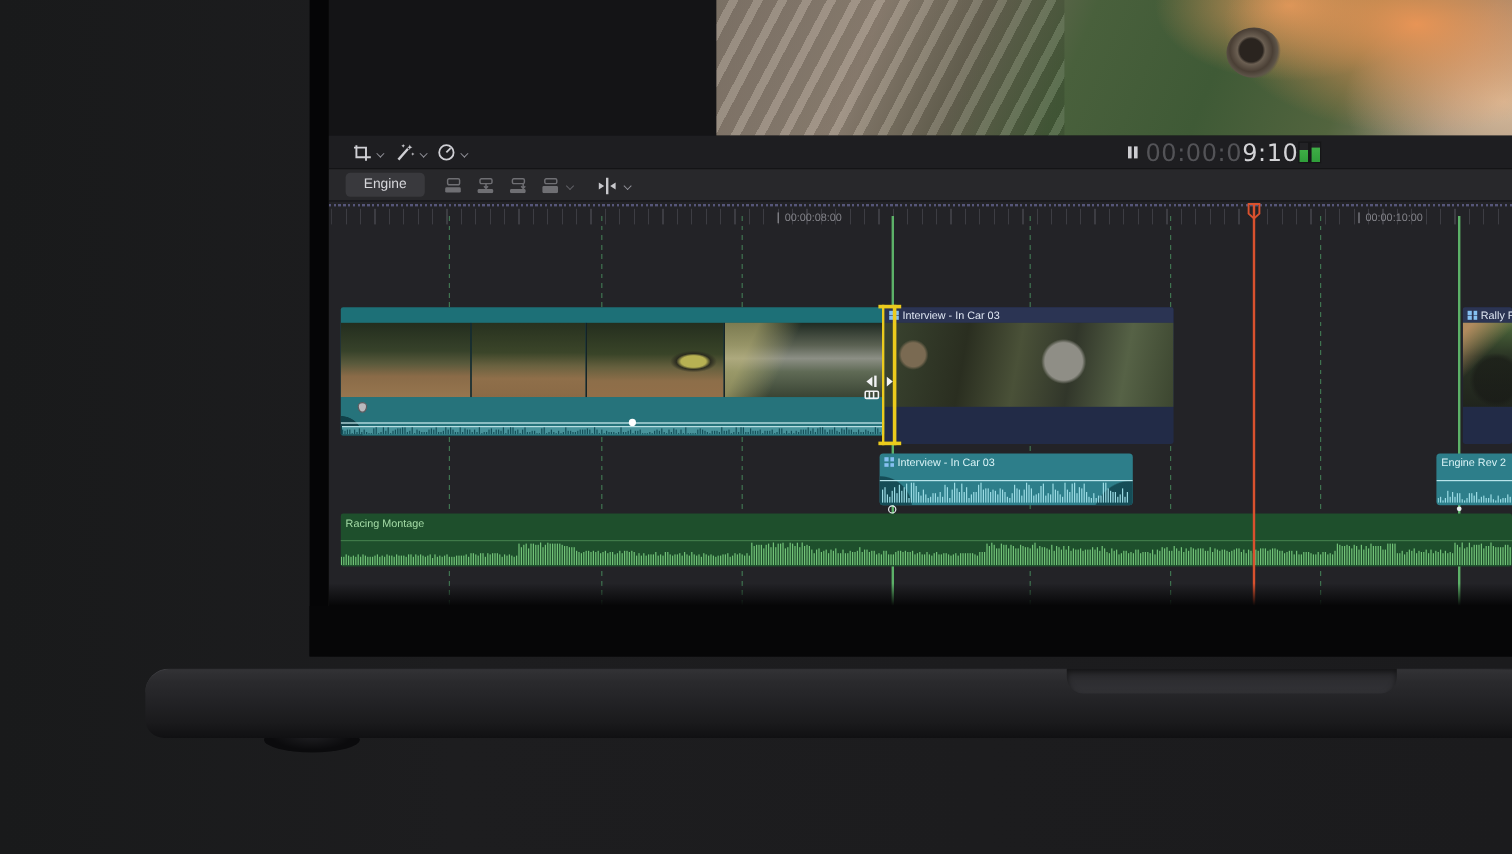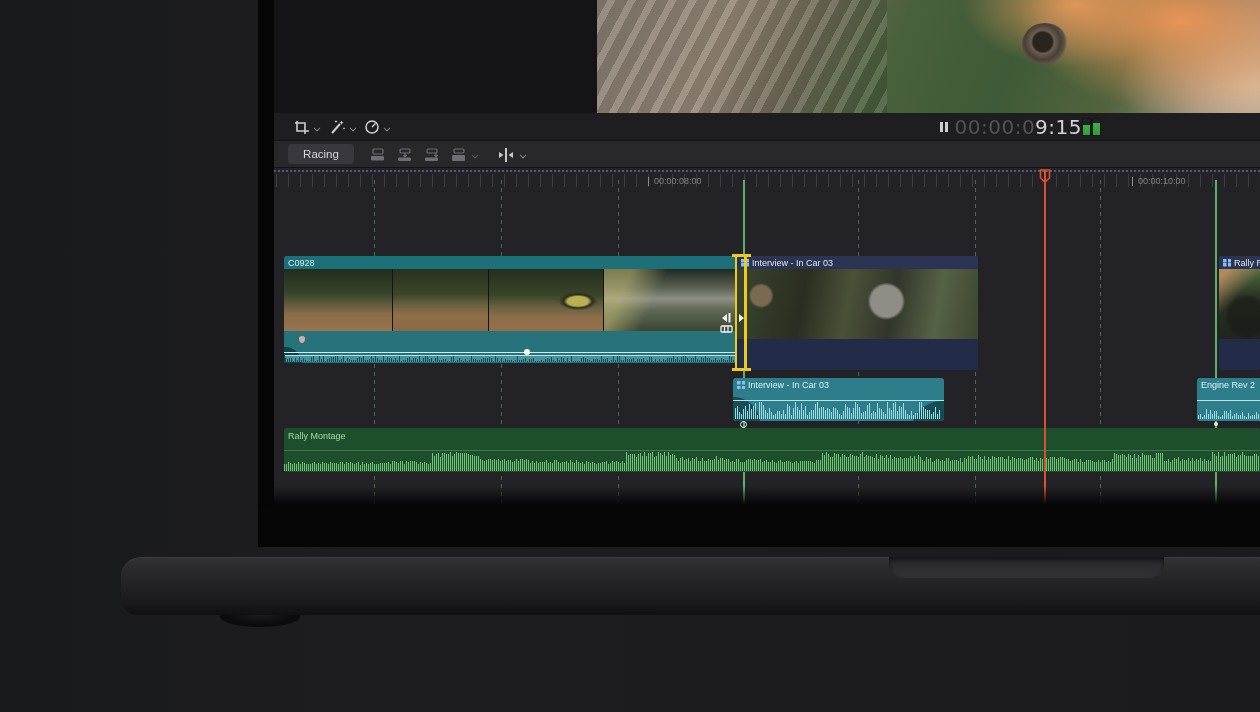--- a/index.html
+++ b/index.html
@@ -201,35 +201,35 @@
             </svg>
         </span>
           <span class="chev-down"></span>
       </div>
     </div>
     <div class="timecode-wrap">
       <span class="pause-icon">
           <i></i>
           <i></i>
         </span>
-      <span><span class="tc-dim">00:00:0</span><span class="tc-brt">9:15</span></span>
+      <span><span class="tc-dim">00:00:0</span><span class="tc-brt">9:10</span></span>
     </div>
     <div class="meters">
       <div class="meter">
           <i style="height: 62%; background: linear-gradient(to top, rgb(47, 158, 58), rgb(63, 174, 70));"></i>
         </div>
       <div class="meter">
           <i style="height: 72%; background: linear-gradient(to top, rgb(47, 158, 58), rgb(63, 174, 70));"></i>
         </div>
     </div>
   </div>
 
   <div class="navrow">
     <div class="index-btn">
-        <span>Racing</span>
+        <span>Engine</span>
       </div>
     <div class="edit-btns">
       <span>
           <svg width="17" height="13" viewBox="0 0 17 13">
             <rect x="3" y="1" width="10" height="5" rx="1.2" fill="none" stroke="#a9a9af" stroke-width="1.2"></rect>
             <rect x="1" y="8" width="13" height="4.5" rx="1.2" fill="#a9a9af"></rect>
           </svg>
         </span>
       <span>
           <svg width="17" height="13" viewBox="0 0 17 13">
@@ -282,23 +282,20 @@
     <div class="guide dashed" style="left:100px"></div>
     <div class="guide dashed" style="left:227px"></div>
     <div class="guide dashed" style="left:344px"></div>
     <div class="guide solid" style="left:469px"></div>
     <div class="guide dashed" style="left:584px"></div>
     <div class="guide dashed" style="left:701px"></div>
     <div class="guide dashed" style="left:826px"></div>
     <div class="guide solid" style="left:941px"></div>
 
     <div class="clip c0928">
-      <div class="clip-title">
-          <span>C0928</span>
-        </div>
       <div class="thumbs">
         <div class="thumb th-forest" style="width:108px"></div>
         <div class="thumb th-forest2" style="width:96px"></div>
         <div class="thumb th-jump" style="width:115px"></div>
         <div class="thumb th-carclose" style="width:134px"></div>
       </div>
       <div class="audio-sec">
         <div class="fade-curve-left"></div>
         <div class="fade-handle"></div>
         <div class="vol-line" style="left:0;top:21px;width:453px"></div>
@@ -702,21 +699,21 @@
           <i style="display: block; flex: 0 0 auto; width: 1px; margin-right: 1px; background: rgb(155, 219, 228); height: 4px;"></i>
           <i style="display: block; flex: 0 0 auto; width: 1px; margin-right: 1px; background: rgb(155, 219, 228); height: 4px;"></i>
           <i style="display: block; flex: 0 0 auto; width: 1px; margin-right: 1px; background: rgb(155, 219, 228); height: 7px;"></i>
           <i style="display: block; flex: 0 0 auto; width: 1px; margin-right: 1px; background: rgb(155, 219, 228); height: 5px;"></i>
         </div>
     </div>
     <div class="conn-dot" style="left:940px;top:254px"></div>
 
     <div class="montage">
       <div class="clip-title">
-          <span>Rally Montage</span>
+          <span>Racing Montage</span>
         </div>
       <div class="vol-line" style="left:0;top:22px;width:976px;background:#3f7a49"></div>
       <div class="waveform" style="left:0;top:24px;width:976px;height:19px">
           <i style="display: block; flex: 0 0 auto; width: 1px; margin-right: 1px; background: rgb(114, 194, 120); height: 7px;"></i>
           <i style="display: block; flex: 0 0 auto; width: 1px; margin-right: 1px; background: rgb(114, 194, 120); height: 7px;"></i>
           <i style="display: block; flex: 0 0 auto; width: 1px; margin-right: 1px; background: rgb(114, 194, 120); height: 9px;"></i>
           <i style="display: block; flex: 0 0 auto; width: 1px; margin-right: 1px; background: rgb(114, 194, 120); height: 8px;"></i>
           <i style="display: block; flex: 0 0 auto; width: 1px; margin-right: 1px; background: rgb(114, 194, 120); height: 7px;"></i>
           <i style="display: block; flex: 0 0 auto; width: 1px; margin-right: 1px; background: rgb(114, 194, 120); height: 8px;"></i>
           <i style="display: block; flex: 0 0 auto; width: 1px; margin-right: 1px; background: rgb(114, 194, 120); height: 7px;"></i>

